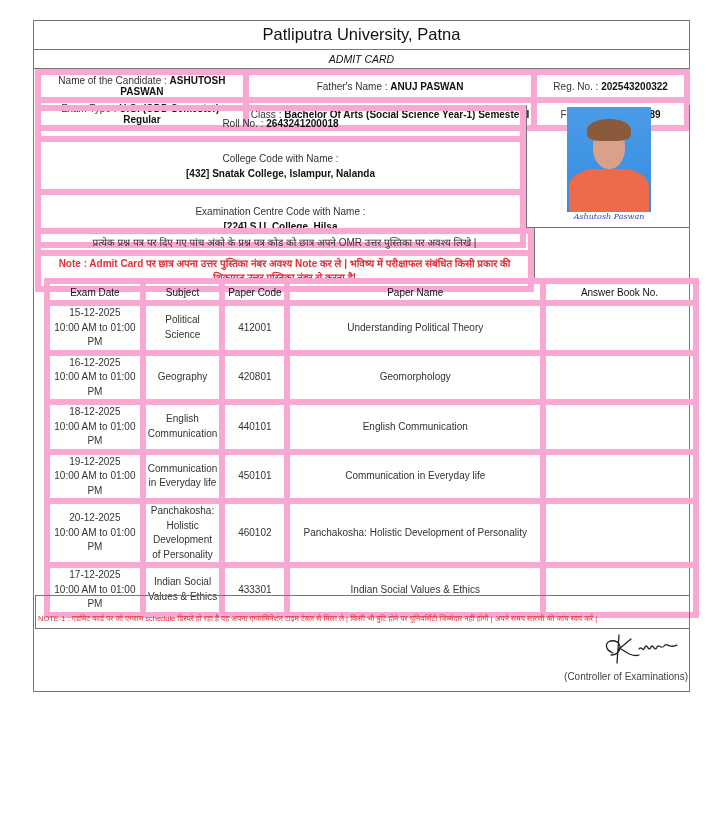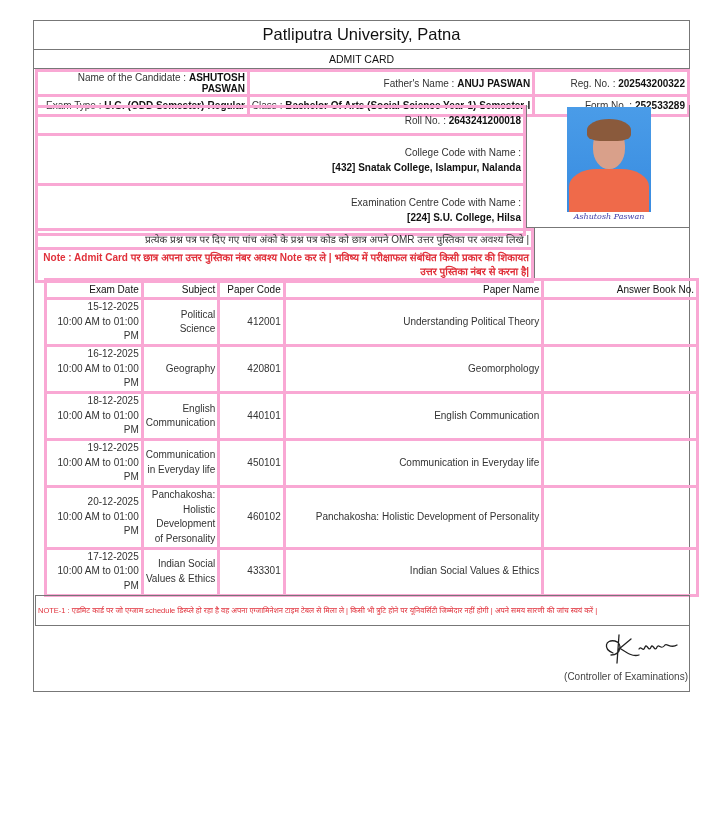--- a/index.html
+++ b/index.html
@@ -1,40 +1,40 @@
 <!DOCTYPE html>
 <html><head>
 <meta charset="utf-8">
 <style>
   html, body { margin: 0; padding: 0; background: #ffffff; }
   body { width: 727px; height: 815px; position: relative; font-family: "Liberation Sans", sans-serif; color: #222; }
   .card { position: absolute; left: 33px; top: 20px; width: 657px; height: 672px; border: 1px solid #777; box-sizing: border-box; }
   .title { height: 28px; border-bottom: 1px solid #777; text-align: center; font-size: 16.5px; line-height: 26px; color: #111; }
-  .subtitle { height: 18px; border-bottom: 1px solid #777; text-align: center; font-size: 10.5px; line-height: 18px; color: #111; }
+  .subtitle { height: 18px; border-bottom: 1px solid #777; text-align: center; font-size: 10.5px; line-height: 18px; color: #111; font-style: italic; }
   table { border-collapse: collapse; font-size: 10px; color: #333; }
-  td, th { border: 3px solid #f9a8d4; padding: 0 2px; vertical-align: middle; text-align: right; font-weight: normal; }
+  td, th { border: 6px solid #f9a8d4; padding: 0 2px; vertical-align: middle; text-align: center; font-weight: normal; }
   b { color: #111; font-weight: bold; }
   .info { position: absolute; left: 1px; top: 48px; width: 655px; }
   .info td { height: 17px; }
   .rollblock { position: absolute; left: 1px; top: 84px; width: 491px; }
   .rollblock td { height: 25px; }
   .rollblock td.tall { height: 47px; line-height: 15px; }
   .photo-cell { position: absolute; left: 492px; top: 84px; width: 164px; height: 123px; border-left: 1px solid #777; border-bottom: 1px solid #777; border-right: 1px solid #777; box-sizing: border-box; }
   .photo { position: absolute; left: 40px; top: 2px; width: 84px; height: 105px; background: linear-gradient(180deg,#4a9ce8 0%,#3f92e3 60%,#3a8be0 100%); overflow: hidden; }
   .photo .head { position: absolute; left: 26px; top: 20px; width: 32px; height: 42px; background: #d9a08a; border-radius: 45% 45% 48% 48%; }
   .photo .hair { position: absolute; left: 20px; top: 12px; width: 44px; height: 22px; background: #8a5a3c; border-radius: 50% 50% 30% 30%; }
   .photo .shirt { position: absolute; left: 2px; top: 62px; width: 80px; height: 50px; background: #ef6a4a; border-radius: 35% 35% 0 0; }
   .sig-photo { position: absolute; left: 40px; top: 107px; width: 84px; text-align: center; font-size: 8px; color: #3c3ca8; font-style: italic; font-family: "DejaVu Serif", serif; }
   .notes-top { position: absolute; left: 1px; top: 207px; width: 499px; }
   .notes-top td { font-size: 10px; }
   .red { color: #e0303a; }
   .schedule { position: absolute; left: 10px; top: 257px; width: 655px; }
   .schedule th { height: 16px; color: #111; font-size: 10px; }
   .schedule td { line-height: 14.5px; }
-  .footnotes { position: absolute; left: 1px; top: 574px; width: 655px; height: 31px; border: 1px solid #777; box-sizing: border-box; padding: 8px 2px; }
+  .footnotes { position: absolute; left: 1px; top: 574px; width: 655px; height: 31px; border: 1px solid #777; box-sizing: border-box; padding: 16px 2px; }
   .footnotes div { font-size: 7.5px; line-height: 13px; color: #e0303a; white-space: nowrap; }
   .signature { position: absolute; right: 6px; top: 610px; width: 90px; height: 34px; }
   .controller { position: absolute; right: 1px; top: 650px; font-size: 10px; color: #444; }
   .ab-right { position: absolute; left: 500px; top: 207px; width: 156px; height: 50px; border-right:1px solid #777; border-left:1px solid #777; box-sizing: border-box;}
 </style>
 </head>
 <body>
 
 <div class="card">
   <div class="title">Patliputra University, Patna</div>

